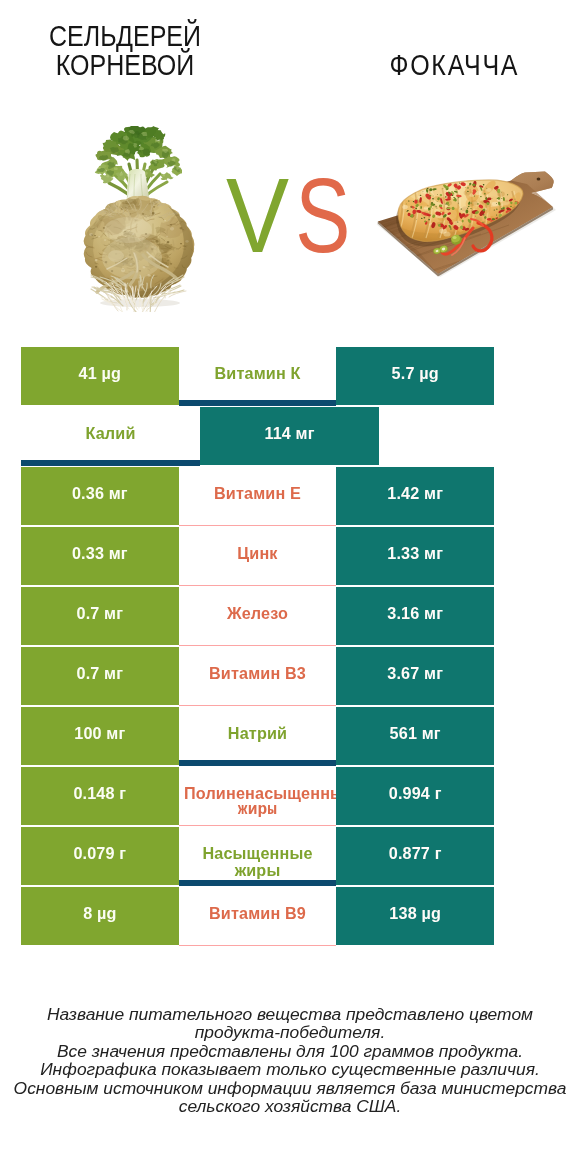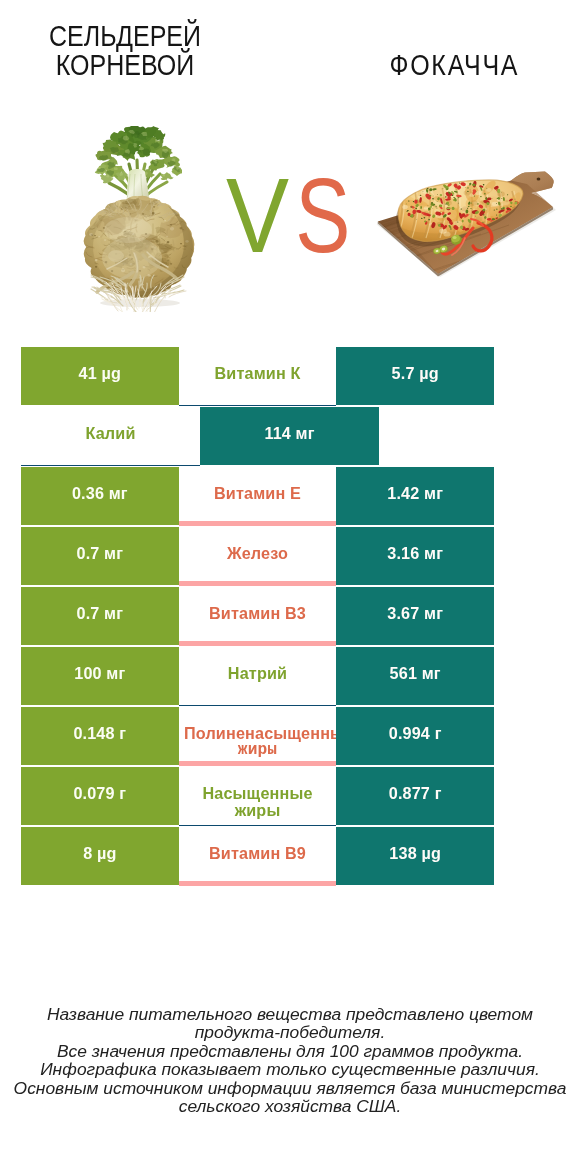--- a/index.html
+++ b/index.html
@@ -90,22 +90,22 @@
   .cell.mid   { background: transparent; height: 59px; border-bottom-style: solid; }
   .cell.right { background: #0f766e; color: #FFFBF8; }
   .cell.mid { align-items: flex-start; padding-top: 17.5px; }
   .cell > span { display: block; position: relative; top: -3px; width: 155px; }
   .cell.mid > span { top: 0; }
   .cell.left > span, .cell.right > span { width: auto; }
   
   .cell.mid.wrap2 > span { width: 179px; text-align: left; }
   .cell.mid.wrap2 > span .l1 { display: block; margin-left: 16px; white-space: nowrap; }
   .cell.mid.wrap2 > span .l2 { display: block; width: 155px; margin-left: 12px; text-align: center; font-family: Liberation Mono, monospace; }
-  .cell.mid.g { color: #7FA32E; border-bottom: 1px solid #0c4a6e; }
-  .cell.mid.o { color: #DD6A4B; border-bottom: 5px solid #fca5a5; }
+  .cell.mid.g { color: #7FA32E; border-bottom: 6px solid #0c4a6e; }
+  .cell.mid.o { color: #DD6A4B; border-bottom: 1px solid #fca5a5; }
 
   
   .footer {
     position: absolute;
     left: 0;
     top: 1004.5px;
     width: 580px;
     text-align: center;
     color: #222222;
     font-size: 17.4px;
@@ -674,20 +674,31 @@
         </div>
         <div class="cell mid o">
           <span>Витамин Е</span>
         </div>
         <div class="cell right">
           <span>1.42 мг</span>
         </div>
       </div>
       <div class="row">
         <div class="cell left">
+          <span>0.33 мг</span>
+        </div>
+        <div class="cell mid o">
+          <span>Цинк</span>
+        </div>
+        <div class="cell right">
+          <span>1.33 мг</span>
+        </div>
+      </div>
+      <div class="row">
+        <div class="cell left">
           <span>0.7 мг</span>
         </div>
         <div class="cell mid o">
           <span>Железо</span>
         </div>
         <div class="cell right">
           <span>3.16 мг</span>
         </div>
       </div>
       <div class="row">

